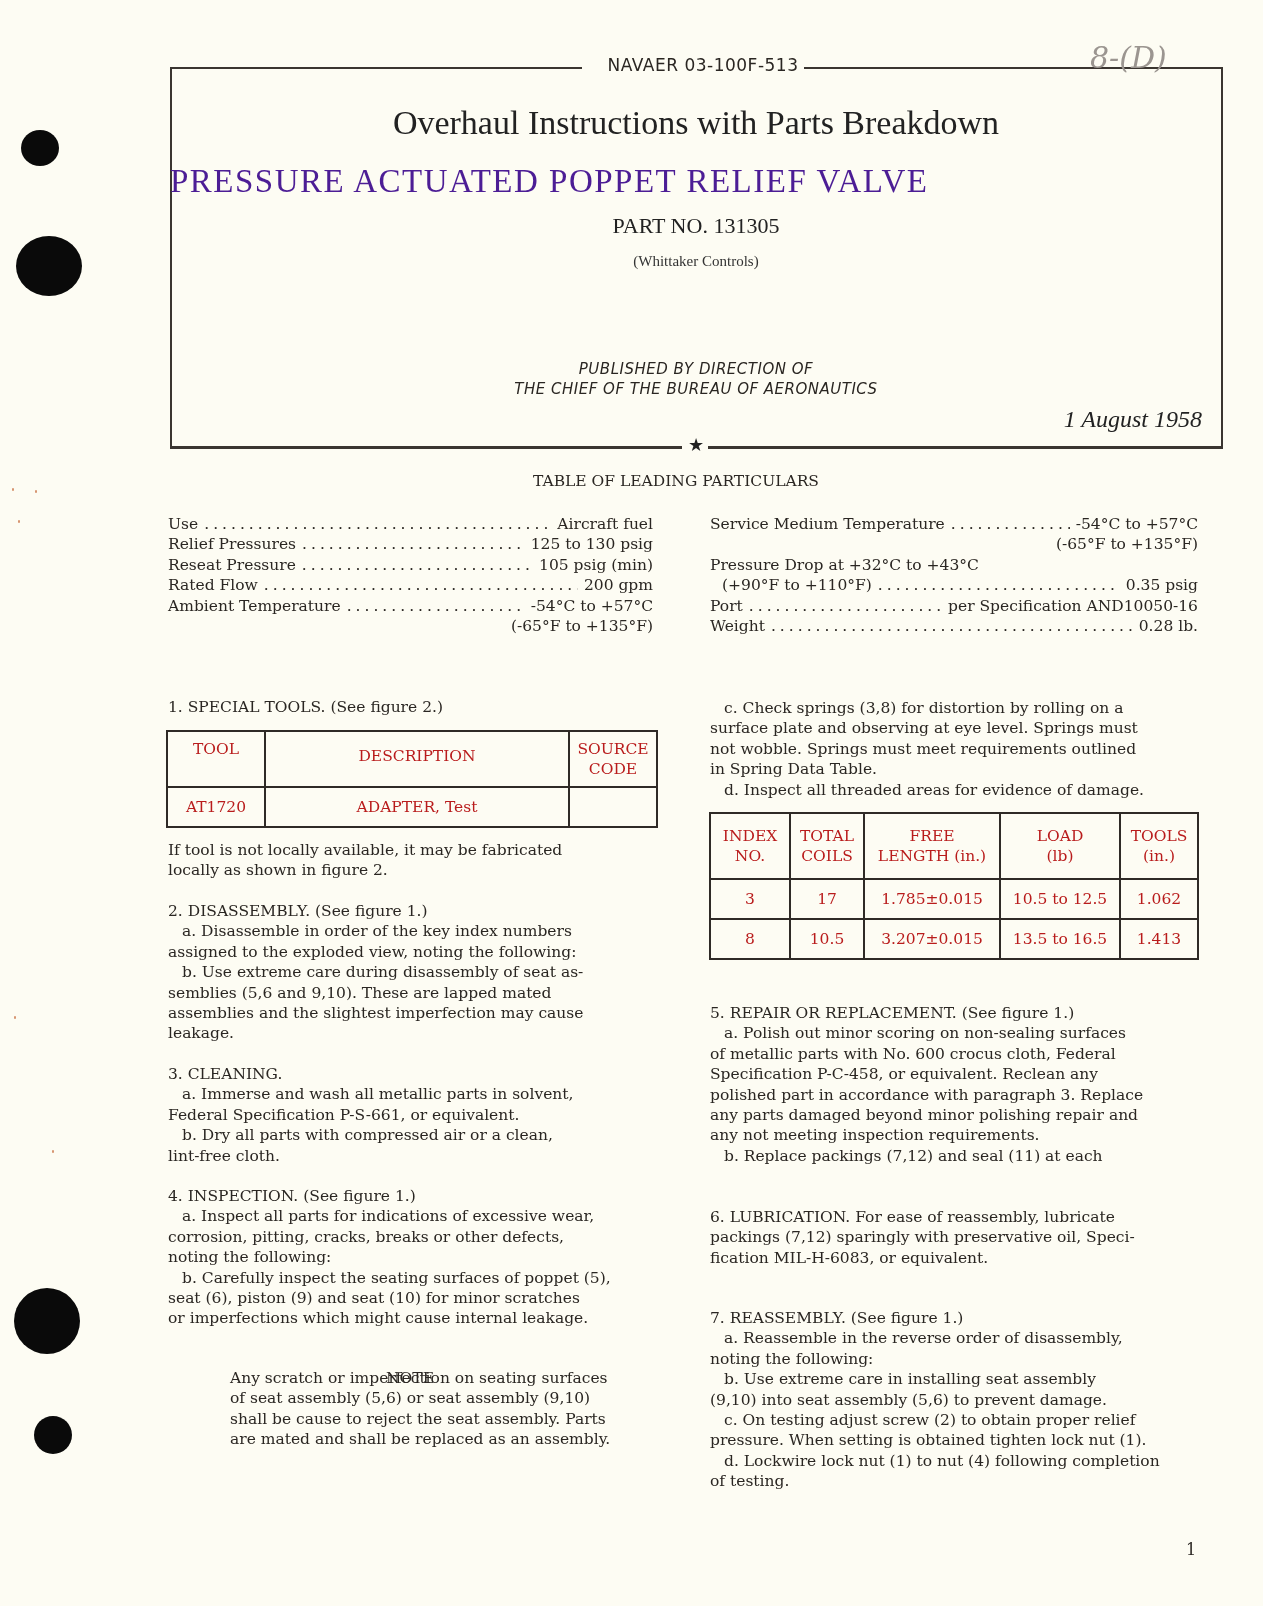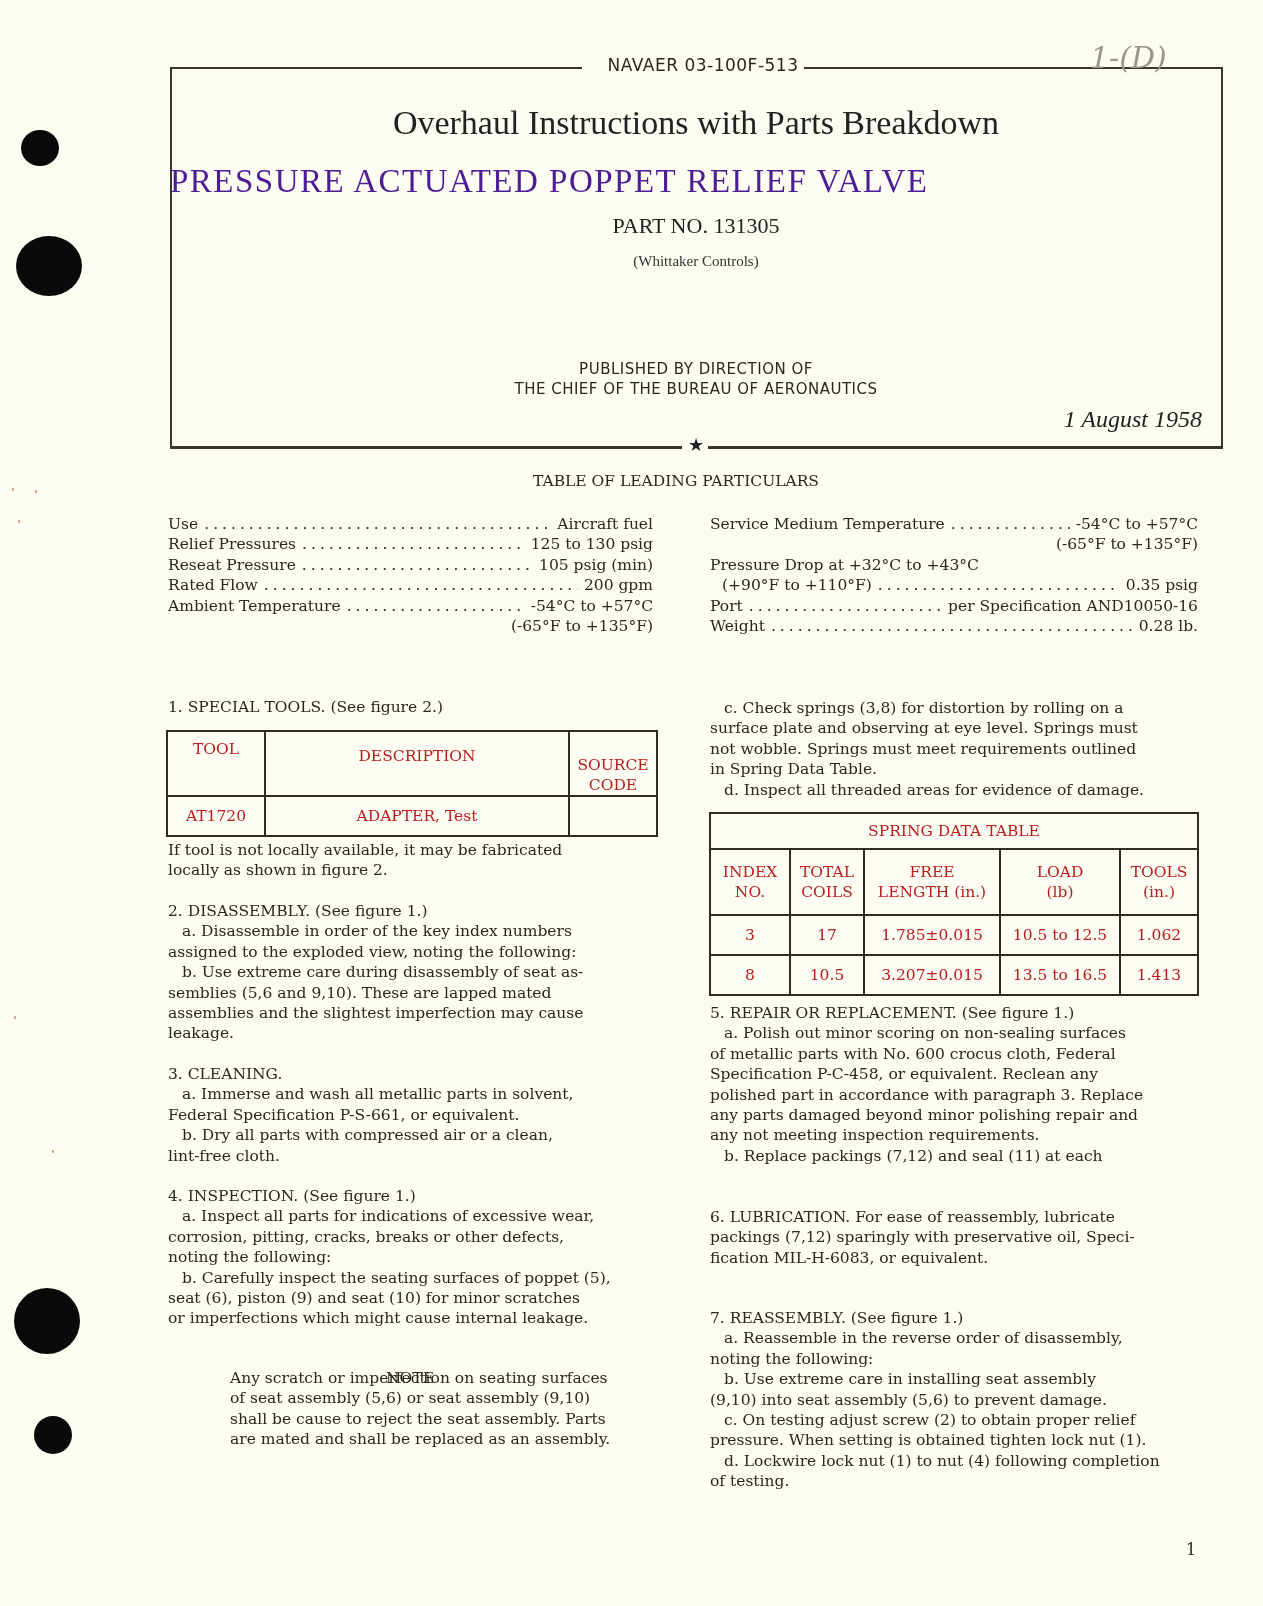--- a/index.html
+++ b/index.html
@@ -25,21 +25,21 @@
 
   .title1 { position:absolute; top:104px; left:170px; width:1052px; text-align:center;
             font-family:"Liberation Serif", serif; font-size:34px; color:#222; }
   .title2 { position:absolute; top:163px; left:170px; width:1052px; 
             font-family:"Liberation Serif", serif; font-size:33px; letter-spacing:1.5px; color:#4c1d95; }
   .partno { position:absolute; top:213px; left:170px; width:1052px; text-align:center;
             font-family:"Liberation Serif", serif; font-size:22px; color:#222; }
   .maker { position:absolute; top:253px; left:170px; width:1052px; text-align:center;
            font-family:"Liberation Serif", serif; font-size:15px; color:#333; }
   .pub { position:absolute; left:170px; width:1052px; text-align:center;
-         font-family:"DejaVu Sans", sans-serif; font-size:15px; letter-spacing:.5px; color:#2a2622; }
+         font-family:"DejaVu Sans", sans-serif; font-size:15px; letter-spacing:.5px; color:#2a2622;font-style:italic; }
   .date { position:absolute; top:406px; left:1000px; width:202px; text-align:right;
           font-family:"Liberation Serif", serif; font-style:italic; font-size:24px; color:#222; }
 
   
   .t { position:absolute; font-family:"DejaVu Serif", serif; font-size:15.5px; line-height:20.4px;
        color:#2a2622; white-space:nowrap; }
   .center-h { position:absolute; left:170px; width:1052px; text-align:center;
               font-family:"DejaVu Serif", serif; font-size:15.5px; }
   .para { position:absolute; font-family:"DejaVu Serif", serif; font-size:15.5px; line-height:20.4px;
           color:#2a2622; text-align:justify; }
@@ -77,21 +77,21 @@
 <div>
   <div class="hdr-top-line" style="left:170px;width:412px;"></div>
   <div class="hdr-top-line" style="left:804px;width:419px;"></div>
   <div class="hdr-left"></div>
   <div class="hdr-right"></div>
   <div class="hdr-bottom" style="left:170px;width:512px;"></div>
   <div class="hdr-bottom" style="left:708px;width:515px;"></div>
   <div class="star">★</div>
 
   <div class="navaer">NAVAER 03-100F-513</div>
-  <div class="handwrite">1-(D)</div>
+  <div class="handwrite">8-(D)</div>
 
   <div class="title1">Overhaul Instructions with Parts Breakdown</div>
   <div class="title2">PRESSURE ACTUATED POPPET RELIEF VALVE</div>
   <div class="partno">PART NO. 131305</div>
   <div class="maker">(Whittaker Controls)</div>
   <div class="pub" style="top:360px;">PUBLISHED BY DIRECTION OF</div>
   <div class="pub" style="top:380px;">THE CHIEF OF THE BUREAU OF AERONAUTICS</div>
   <div class="date">1 August 1958</div>
 </div>
 
@@ -151,21 +151,21 @@
   </div>
 </div>
 
 <div class="t" style="left:168px;top:697px;">1.  SPECIAL TOOLS.  (See figure 2.)</div>
 
 <table style="left:166px;top:730px;width:492px;">
   <tbody>
       <tr style="height:56px;">
     <th style="width:96px;vertical-align:top;padding-top:7px;">TOOL</th>
     <th style="vertical-align:top;padding-top:14px;">DESCRIPTION</th>
-    <th style="width:86px;vertical-align:top;padding-top:23px;margin-top:47px;">
+    <th style="width:86px;vertical-align:top;padding-top:7px;margin-top:47px;">
       <div>SOURCE</div>
       <div>CODE</div>
     </th>
   </tr>
   <tr style="height:40px;">
     <td>AT1720</td>
     <td>ADAPTER, Test</td>
     <td></td>
   </tr>
 </tbody>
@@ -215,23 +215,20 @@
 <div class="para" style="left:710px;top:698px;width:488px;">
   <div class="ind">c.  Check springs (3,8) for distortion by rolling on a</div>
   <div>surface plate and observing at eye level.  Springs must</div>
   <div>not wobble.  Springs must meet requirements outlined</div>
   <div>in Spring Data Table.</div>
   <div class="ind">d.  Inspect all threaded areas for evidence of damage.</div>
 </div>
 
 <table style="left:709px;top:812px;width:490px;">
   <tbody>
-      <tr style="height:36px;">
-    <th colspan="5">SPRING DATA TABLE</th>
-  </tr>
   <tr style="height:66px;">
     <th style="width:78px;">
       <div>INDEX</div>
       <div>NO.</div>
     </th>
     <th style="width:72px;">
       <div>TOTAL</div>
       <div>COILS</div>
     </th>
     <th style="width:134px;">

